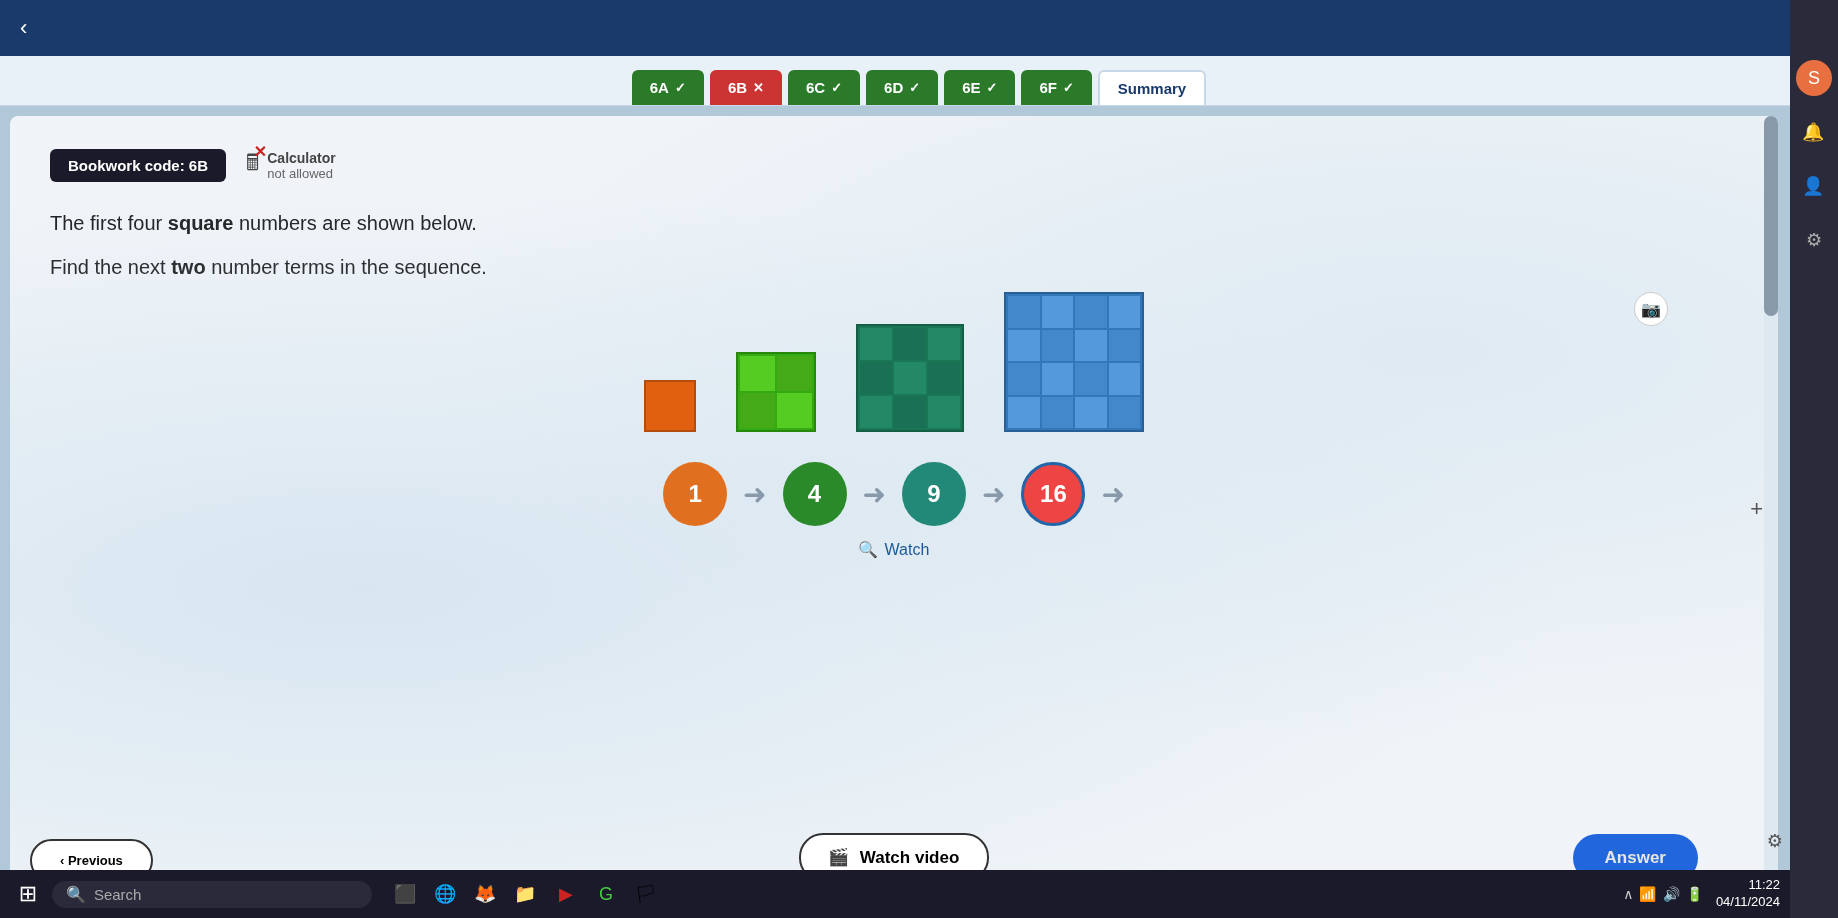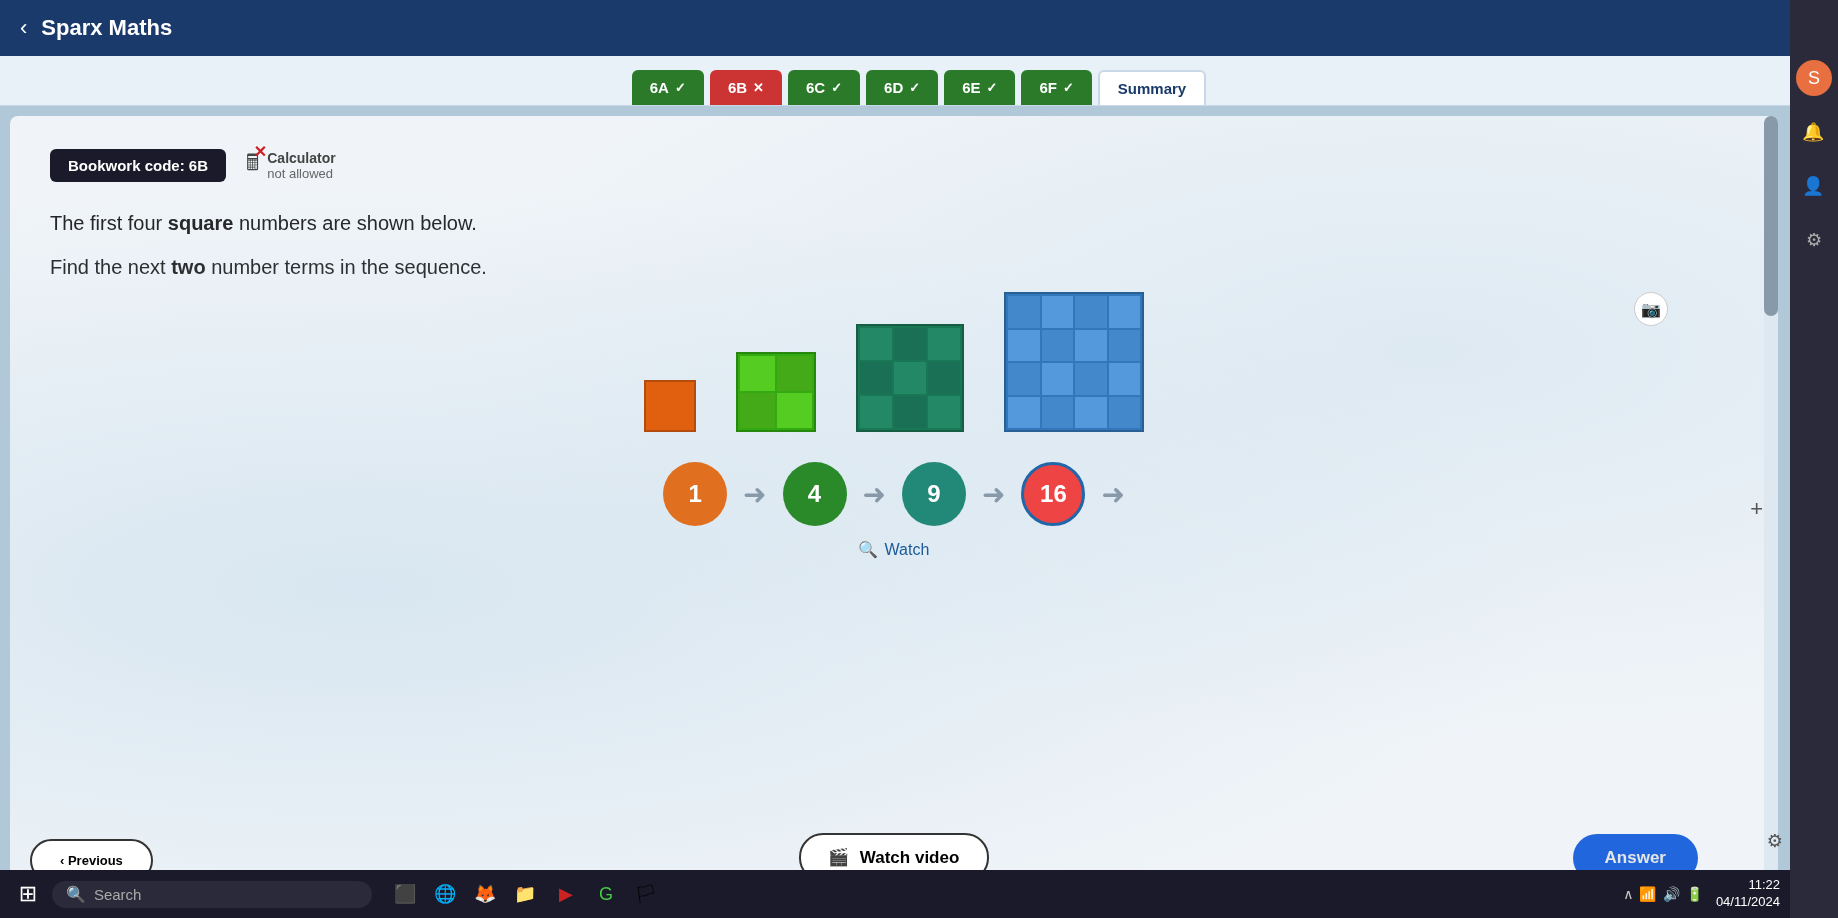--- a/index.html
+++ b/index.html
@@ -413,21 +413,20 @@
       font-size: 18px;
       color: #555;
       cursor: pointer;
     }
   </style>
 </head>
 <body>
 
 <div class="top-bar">
   <span class="back-arrow">‹</span>
-  <span class="app-title">Sparx Maths</span>
 </div>
 
 <div class="nav-tabs-bar">
   <button class="nav-tab green">
     <span>6A</span>
     <span class="check-icon">✓</span>
   </button>
   <button class="nav-tab red">
     <span>6B</span>
     <span class="x-icon">✕</span>

